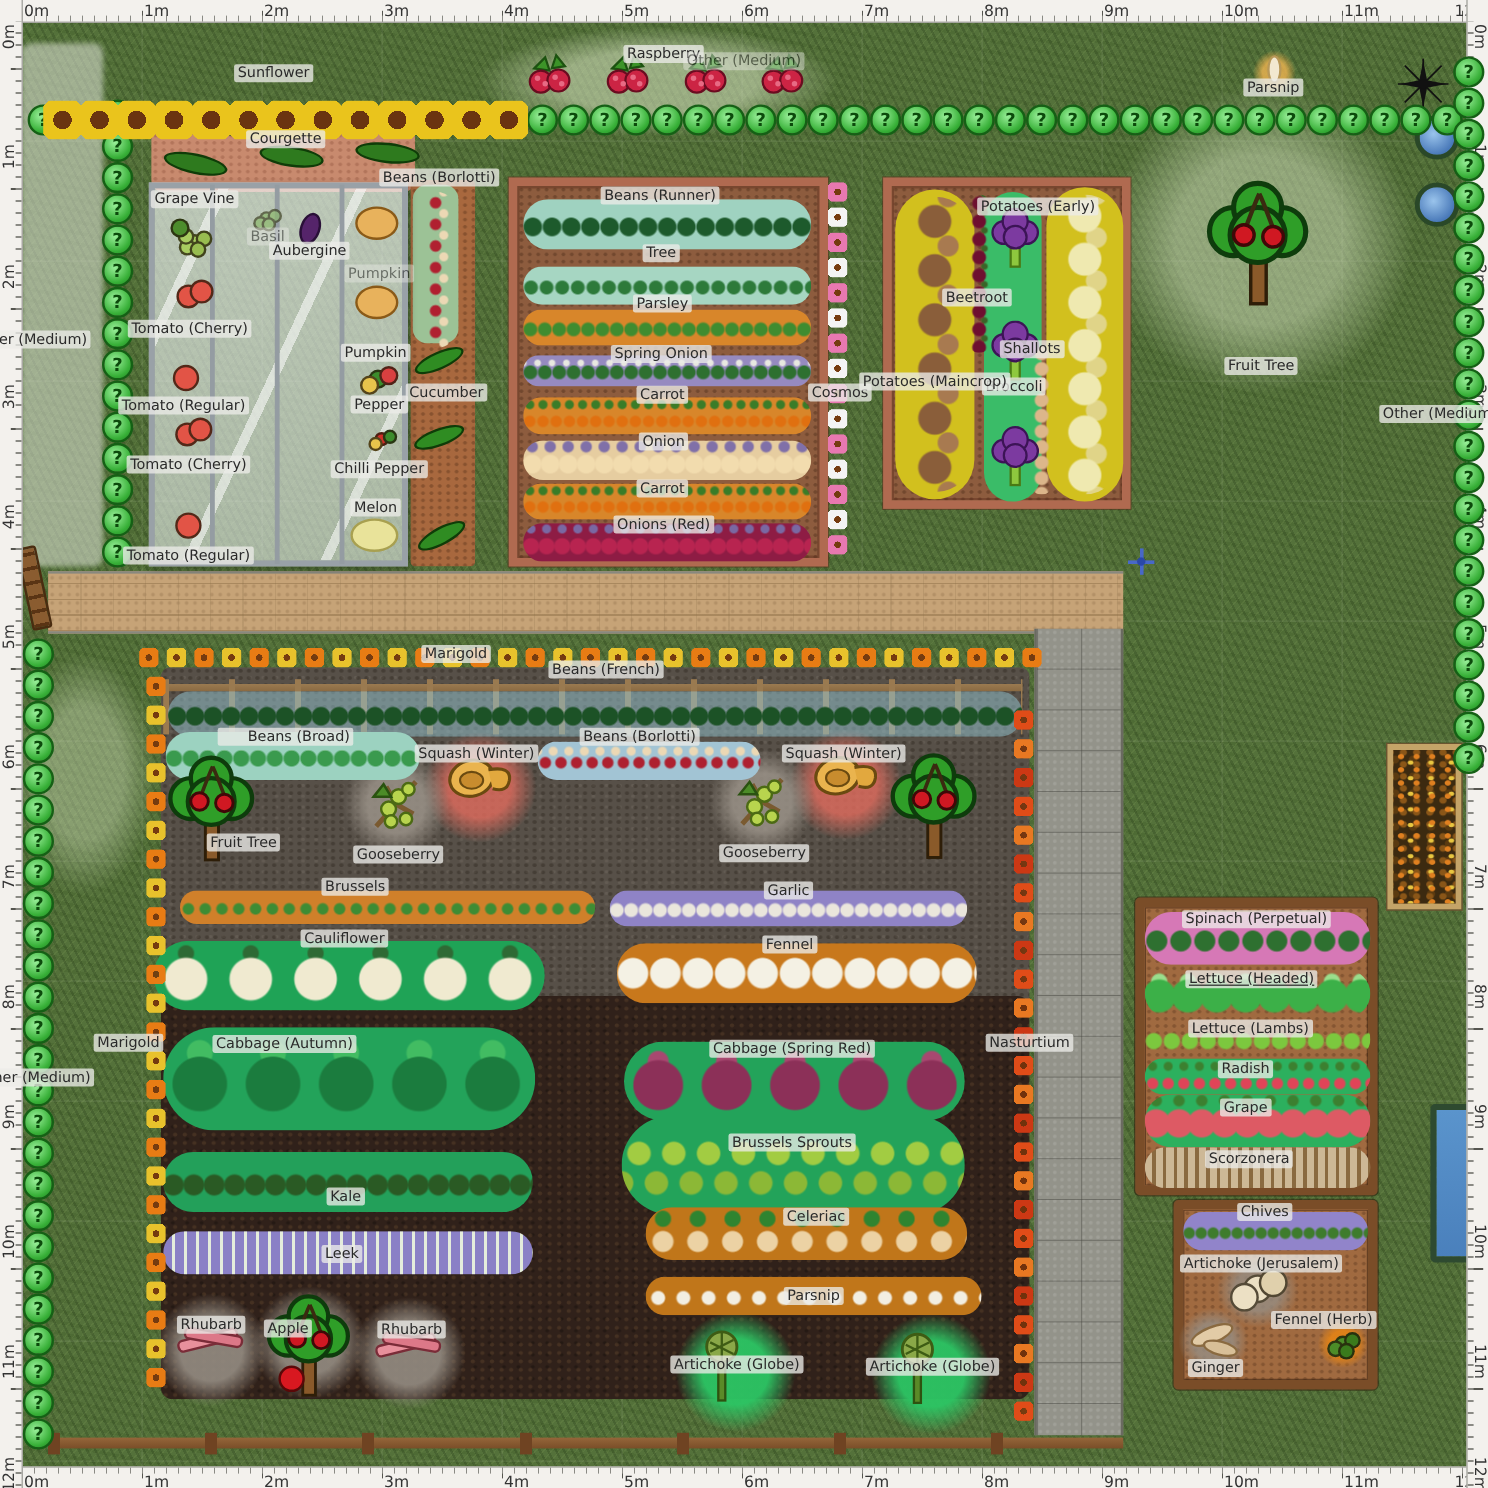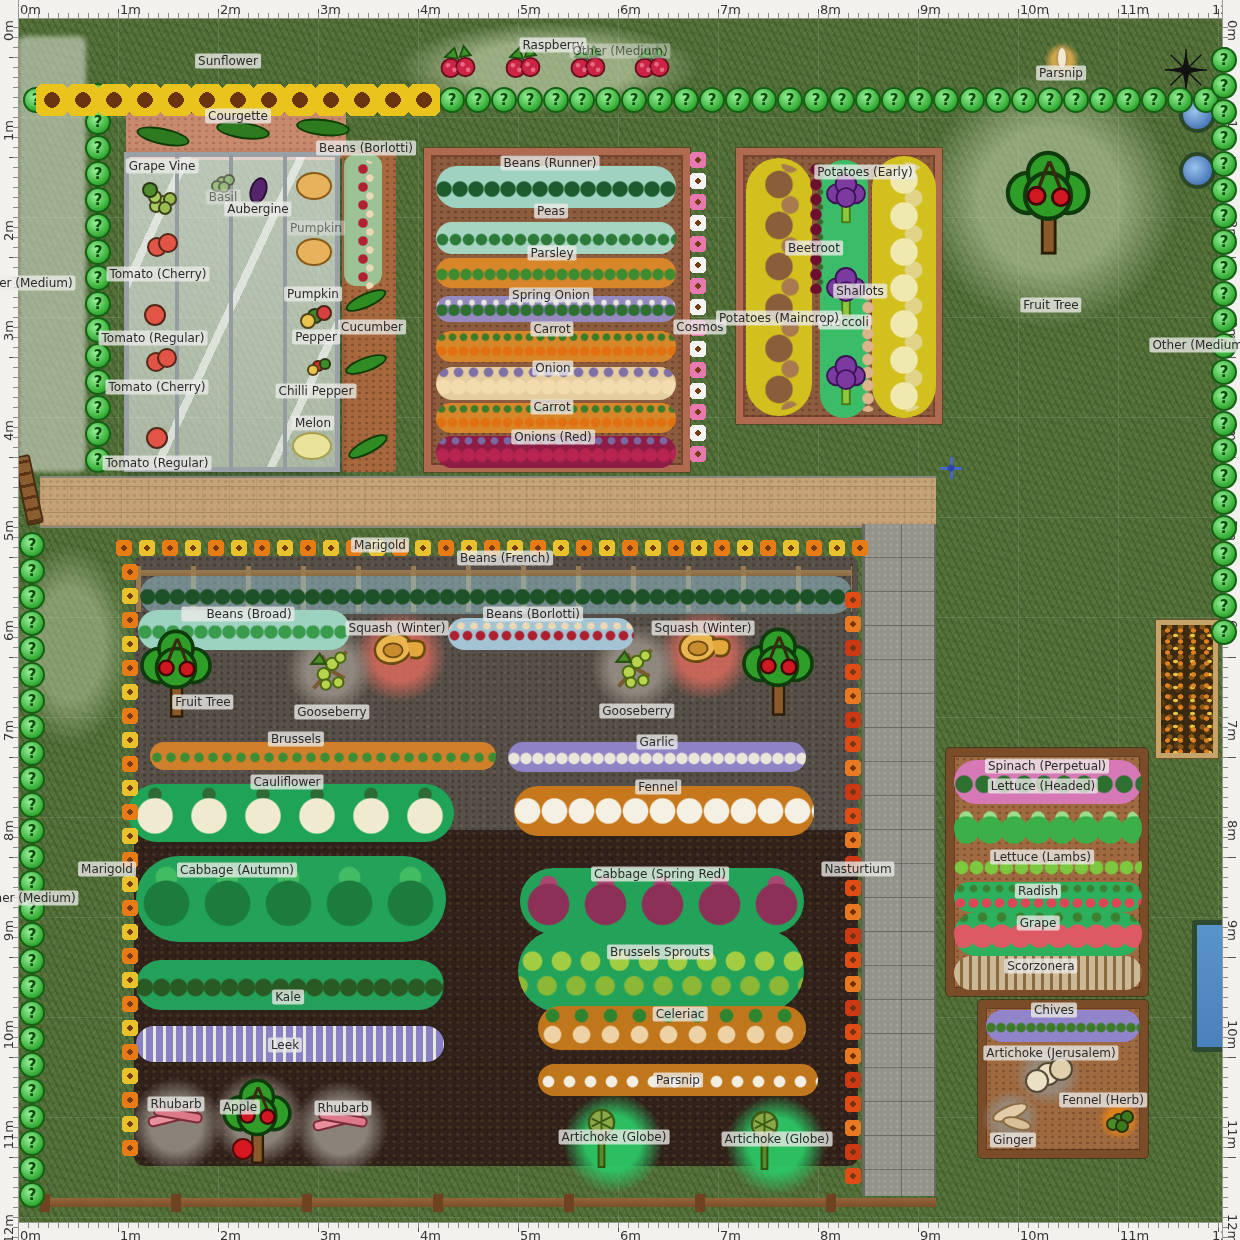--- a/index.html
+++ b/index.html
@@ -802,21 +802,21 @@
     <div class="lbl" style="left: 158px; top: 274px;">Tomato (Cherry)</div>
     <div class="lbl" style="left: 313px; top: 294px;">Pumpkin</div>
     <div class="lbl" style="left: 153px; top: 338px;">Tomato (Regular)</div>
     <div class="lbl" style="left: 316px; top: 337px;">Pepper</div>
     <div class="lbl" style="left: 372px; top: 327px;">Cucumber</div>
     <div class="lbl" style="left: 157px; top: 387px;">Tomato (Cherry)</div>
     <div class="lbl" style="left: 316px; top: 391px;">Chilli Pepper</div>
     <div class="lbl" style="left: 313px; top: 423px;">Melon</div>
     <div class="lbl" style="left: 157px; top: 463px;">Tomato (Regular)</div>
     <div class="lbl" style="left: 550px; top: 163px;">Beans (Runner)</div>
-    <div class="lbl" style="left: 551px; top: 211px;">Peas</div>
+    <div class="lbl" style="left: 551px; top: 211px;">Tree</div>
     <div class="lbl" style="left: 552px; top: 253px;">Parsley</div>
     <div class="lbl" style="left: 551px; top: 295px;">Spring Onion</div>
     <div class="lbl" style="left: 552px; top: 329px;">Carrot</div>
     <div class="lbl" style="left: 553px; top: 368px;">Onion</div>
     <div class="lbl" style="left: 552px; top: 407px;">Carrot</div>
     <div class="lbl" style="left: 553px; top: 437px;">Onions (Red)</div>
     <div class="lbl" style="left: 700px; top: 327px;">Cosmos</div>
     <div class="lbl" style="left: 865px; top: 172px;">Potatoes (Early)</div>
     <div class="lbl" style="left: 814px; top: 248px;">Beetroot</div>
     <div class="lbl" style="left: 860px; top: 291px;">Shallots</div>
@@ -846,21 +846,21 @@
     <div class="lbl" style="left: 288px; top: 997px;">Kale</div>
     <div class="lbl" style="left: 285px; top: 1045px;">Leek</div>
     <div class="lbl" style="left: 176px; top: 1104px;">Rhubarb</div>
     <div class="lbl" style="left: 240px; top: 1107px;">Apple</div>
     <div class="lbl" style="left: 343px; top: 1108px;">Rhubarb</div>
     <div class="lbl" style="left: 680px; top: 1014px;">Celeriac</div>
     <div class="lbl" style="left: 678px; top: 1080px;">Parsnip</div>
     <div class="lbl" style="left: 614px; top: 1137px;">Artichoke (Globe)</div>
     <div class="lbl" style="left: 777px; top: 1139px;">Artichoke (Globe)</div>
     <div class="lbl" style="left: 1047px; top: 766px;">Spinach (Perpetual)</div>
-    <div class="lbl" style="left: 1043px; top: 786px;">Lettuce (Headed)</div>
+    <div class="lbl" style="left: 1043px; top: 816px; text-decoration: underline;">Lettuce (Headed)</div>
     <div class="lbl" style="left: 1042px; top: 857px;">Lettuce (Lambs)</div>
     <div class="lbl" style="left: 1038px; top: 891px;">Radish</div>
     <div class="lbl" style="left: 1038px; top: 923px;">Grape</div>
     <div class="lbl" style="left: 1041px; top: 966px;">Scorzonera</div>
     <div class="lbl" style="left: 1054px; top: 1010px;">Chives</div>
     <div class="lbl" style="left: 1051px; top: 1053px;">Artichoke (Jerusalem)</div>
     <div class="lbl" style="left: 1103px; top: 1100px;">Fennel (Herb)</div>
     <div class="lbl" style="left: 1013px; top: 1140px;">Ginger</div>
     <div class="lbl" style="left: 28px; top: 898px;">Other (Medium)</div>
   </div>

